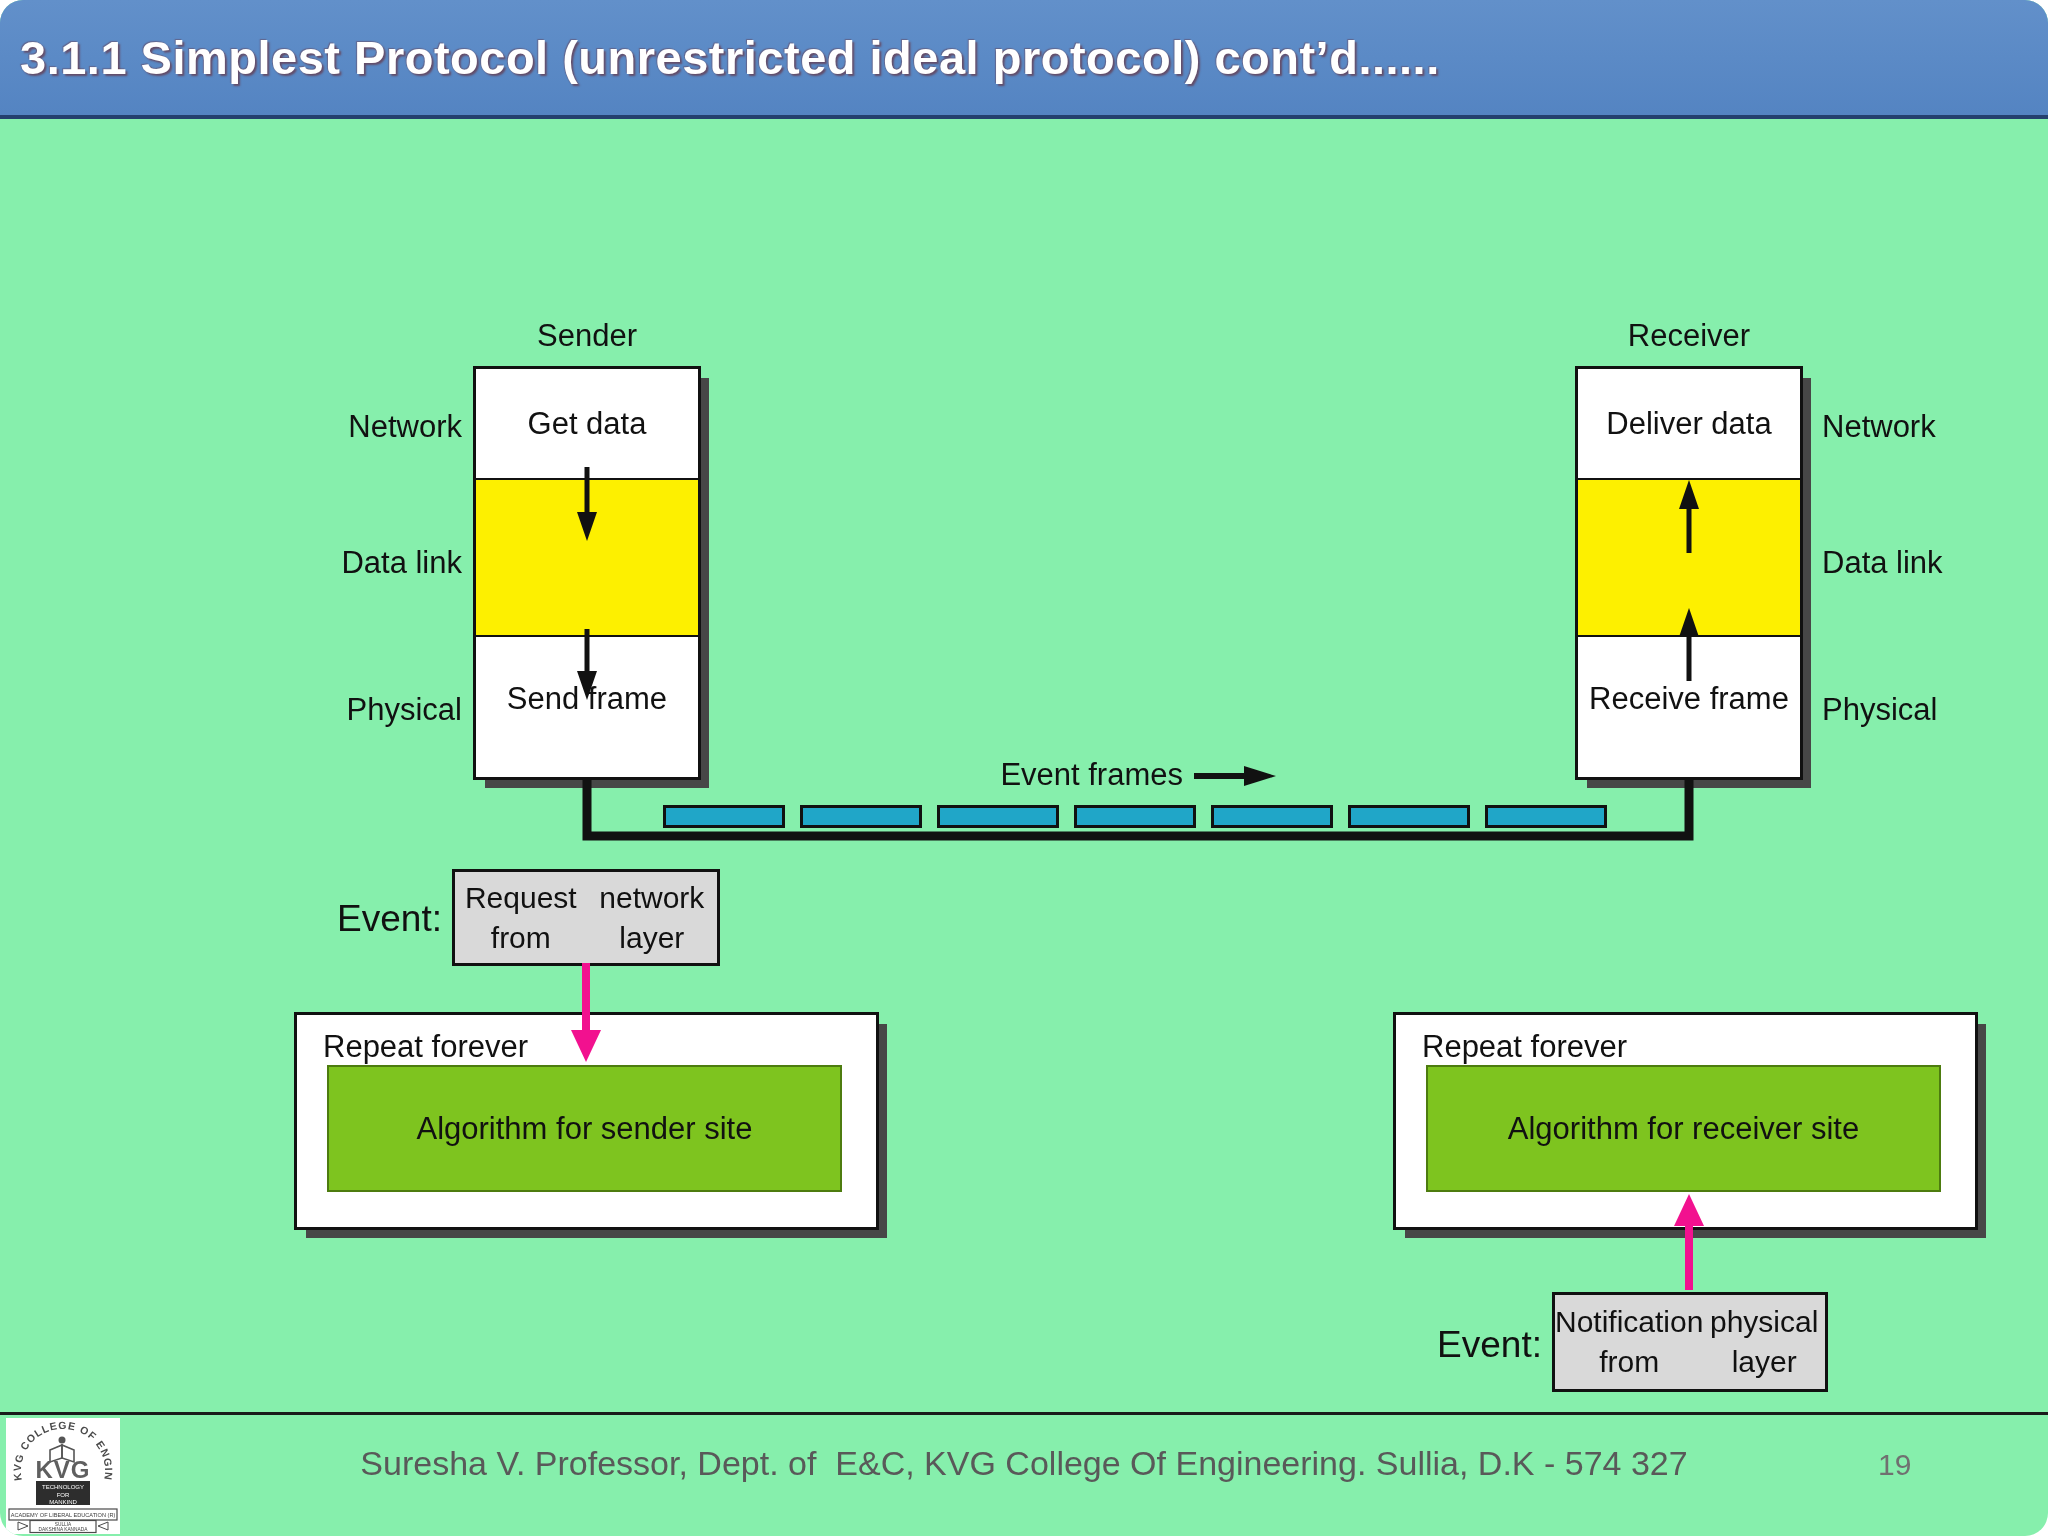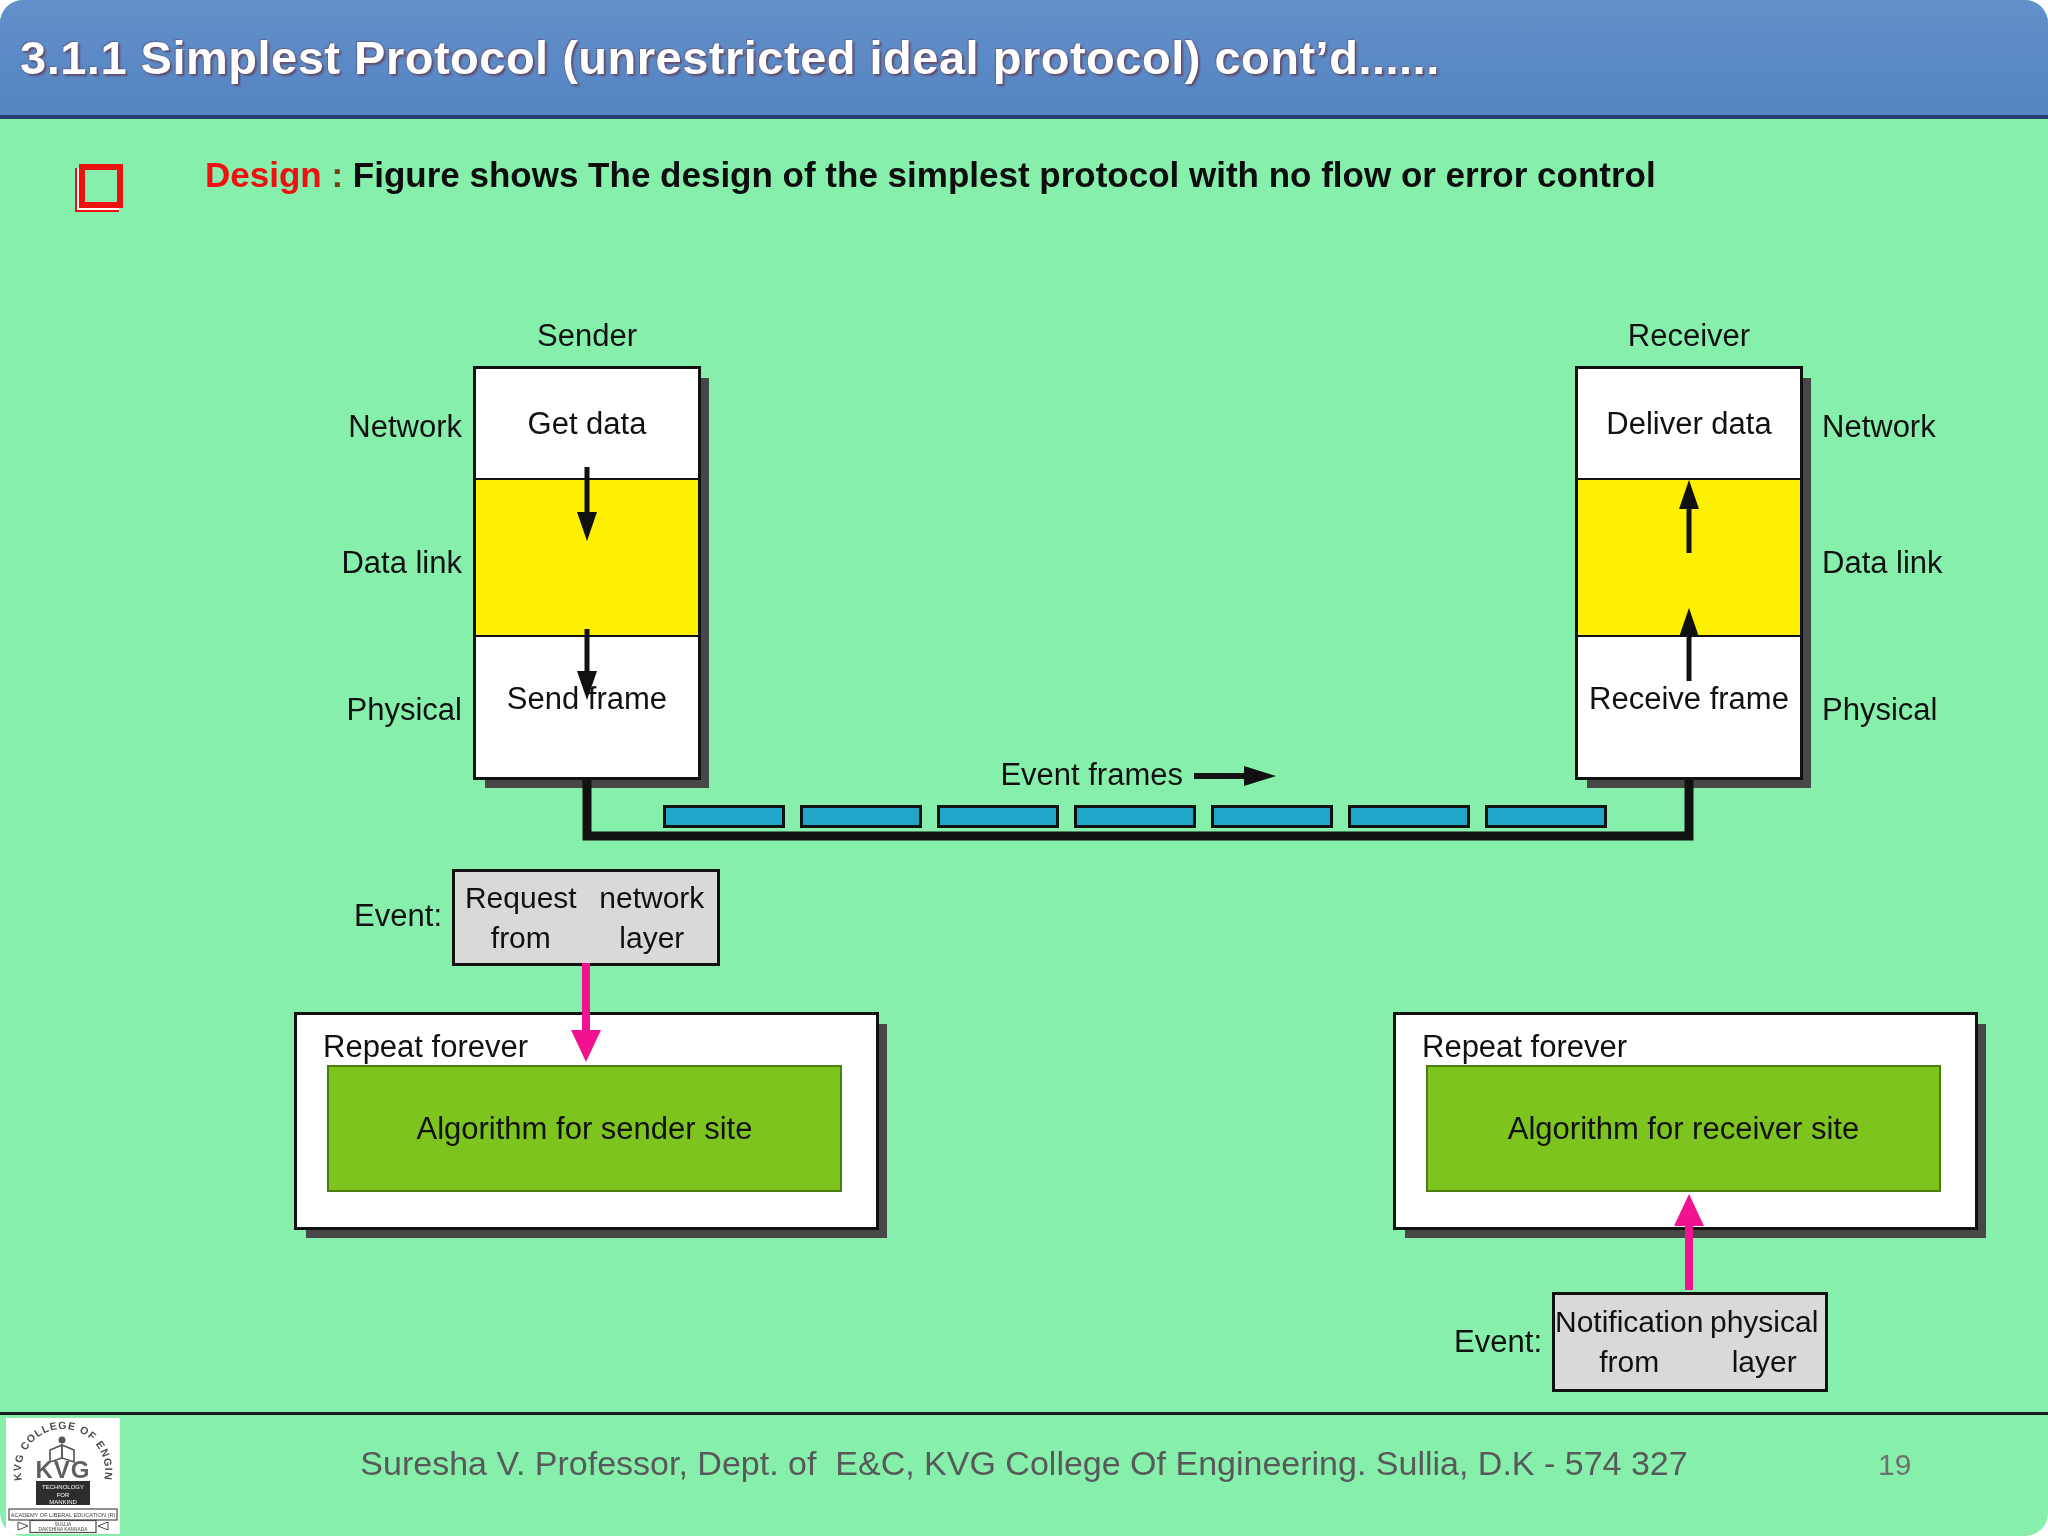--- a/index.html
+++ b/index.html
@@ -45,21 +45,21 @@
   
   .frames-row{position:absolute;left:663px;top:805px;width:944px;height:23px;display:flex;gap:15px;}
   .frame{flex:1;background:#20a6c8;border:3px solid #111;box-sizing:border-box;}
   .frames-label{position:absolute;left:930px;top:757px;width:253px;text-align:right;font-size:31px;}
   
   .event-box{
     position:absolute;background:#d9d9d9;border:3px solid #111;
     display:flex;align-items:center;justify-content:center;
     font-size:30px;line-height:40px;text-align:center;
   }
-  .event-label{position:absolute;width:132px;text-align:right;font-size:31px;}
+  .event-label{position:absolute;width:132px;text-align:right;font-size:37px;}
   
   .loop-box{
     position:absolute;width:579px;height:212px;background:#ffffff;
     border:3px solid #111;box-shadow:10px 10px 0 -2px #474747;
   }
   .loop-header{position:absolute;left:26px;top:14px;font-size:31px;}
   .loop-body{
     position:absolute;left:30px;top:50px;width:511px;height:123px;
     background:#7ec41f;border:2px solid #4d7c0f;
     display:flex;align-items:center;justify-content:center;font-size:31px;
@@ -77,24 +77,20 @@
 </style>
 </head>
 <body>
 
 <div class="slide">
 
   <div class="titlebar">
     <h1>3.1.1 Simplest Protocol (unrestricted ideal protocol) cont’d......</h1>
   </div>
 
-  <div class="bullet-row">
-    <div class="bullet-square"></div>
-    <div class="bullet-text"><span class="bullet-term">Design</span><span class="bullet-sep"> : </span><span class="bullet-rest">Figure shows The design of the simplest protocol with no flow or error control</span></div>
-  </div>
 
   <div class="stack-title" style="left:473px;">Sender</div>
   <div class="stack" style="left:473px;top:366px;">
     <div class="sec sec-top">
       <span>Get data</span>
     </div>
     <div class="sec sec-mid"></div>
     <div class="sec sec-bot">
       <span>Send frame</span>
     </div>

